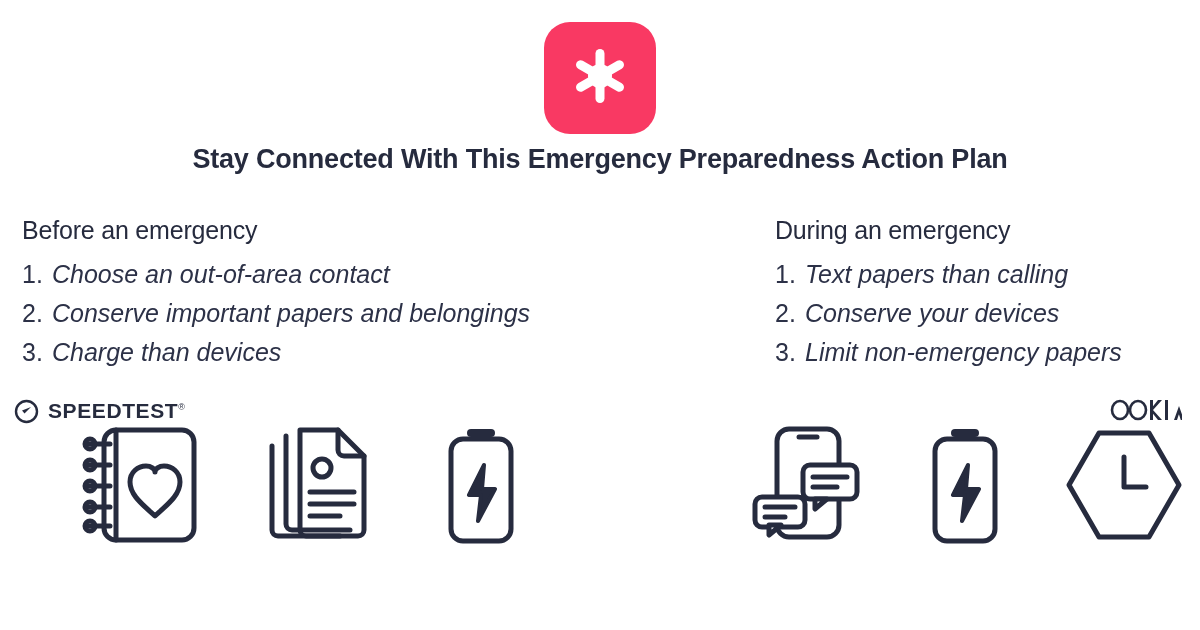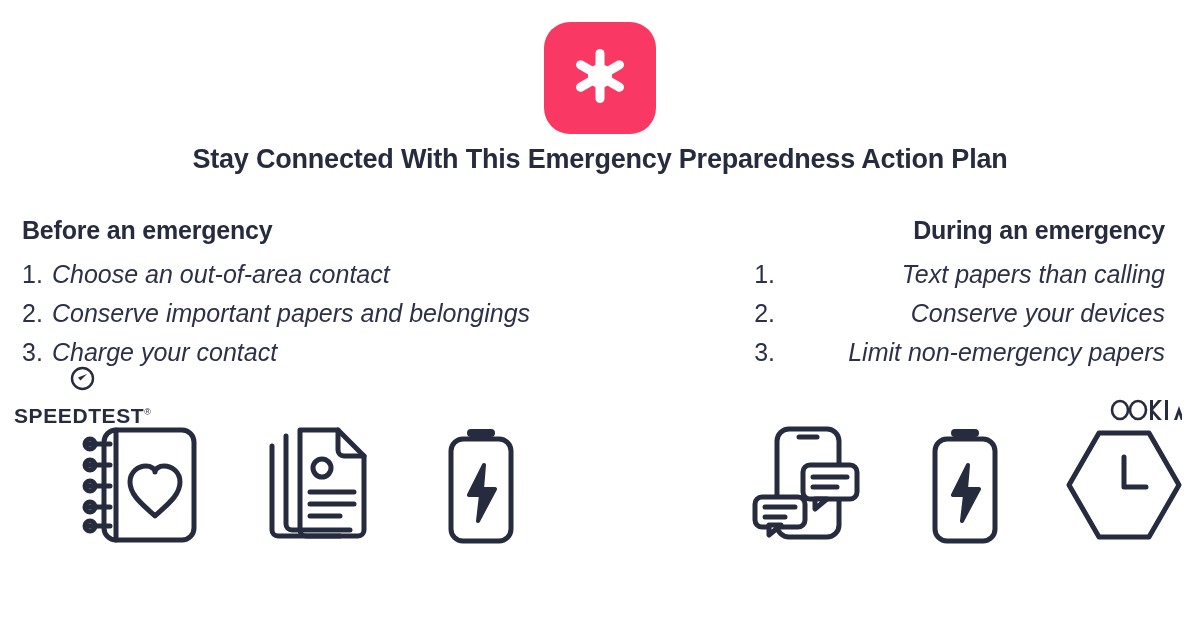--- a/index.html
+++ b/index.html
@@ -52,25 +52,25 @@
     letter-spacing: -0.2px;
     color: #262b3e;
   }
 
   
   .col {
     position: absolute;
     top: 216px;
   }
   .col-left { left: 22px; width: 730px; }
-  .col-right { left: 745px; width: 420px; text-align: right; }
+  .col-right { left: 775px; width: 420px; }
 
   .col-heading {
     font-size: 25px;
-    font-weight: bold;
+    font-weight: normal;
     color: #262b3e;
     margin: 0 0 10px 0;
     letter-spacing: -0.2px;
   }
   ol.steps {
     list-style: none;
     margin: 0;
     padding: 0;
   }
   ol.steps li {
@@ -116,23 +116,22 @@
     align-items: center;
     justify-content: center;
   }
 
   
   .footer-left {
     position: absolute;
     left: 14px;
     bottom: 16px;
     display: flex;
-    align-items: center;
+    align-items: flex-start;
     gap: 9px;
-    flex-direction: column;
   }
   .footer-left .wordmark {
     font-size: 21px;
     font-weight: bold;
     letter-spacing: 0.6px;
     color: #262b3e;
   }
   .footer-left .tm {
     font-size: 9px;
     vertical-align: super;
@@ -175,21 +174,21 @@
       <li>
         <span class="num">1.</span>
         <span class="txt">Choose an out-of-area contact</span>
       </li>
       <li>
         <span class="num">2.</span>
         <span class="txt">Conserve important papers and belongings</span>
       </li>
       <li>
         <span class="num">3.</span>
-        <span class="txt">Charge your contact</span>
+        <span class="txt">Charge than devices</span>
       </li>
     </ol>
   </div>
 
   <div class="col col-right">
     <div class="col-heading">During an emergency</div>
     <ol class="steps">
       <li>
         <span class="num">1.</span>
         <span class="txt">Text papers than calling</span>

